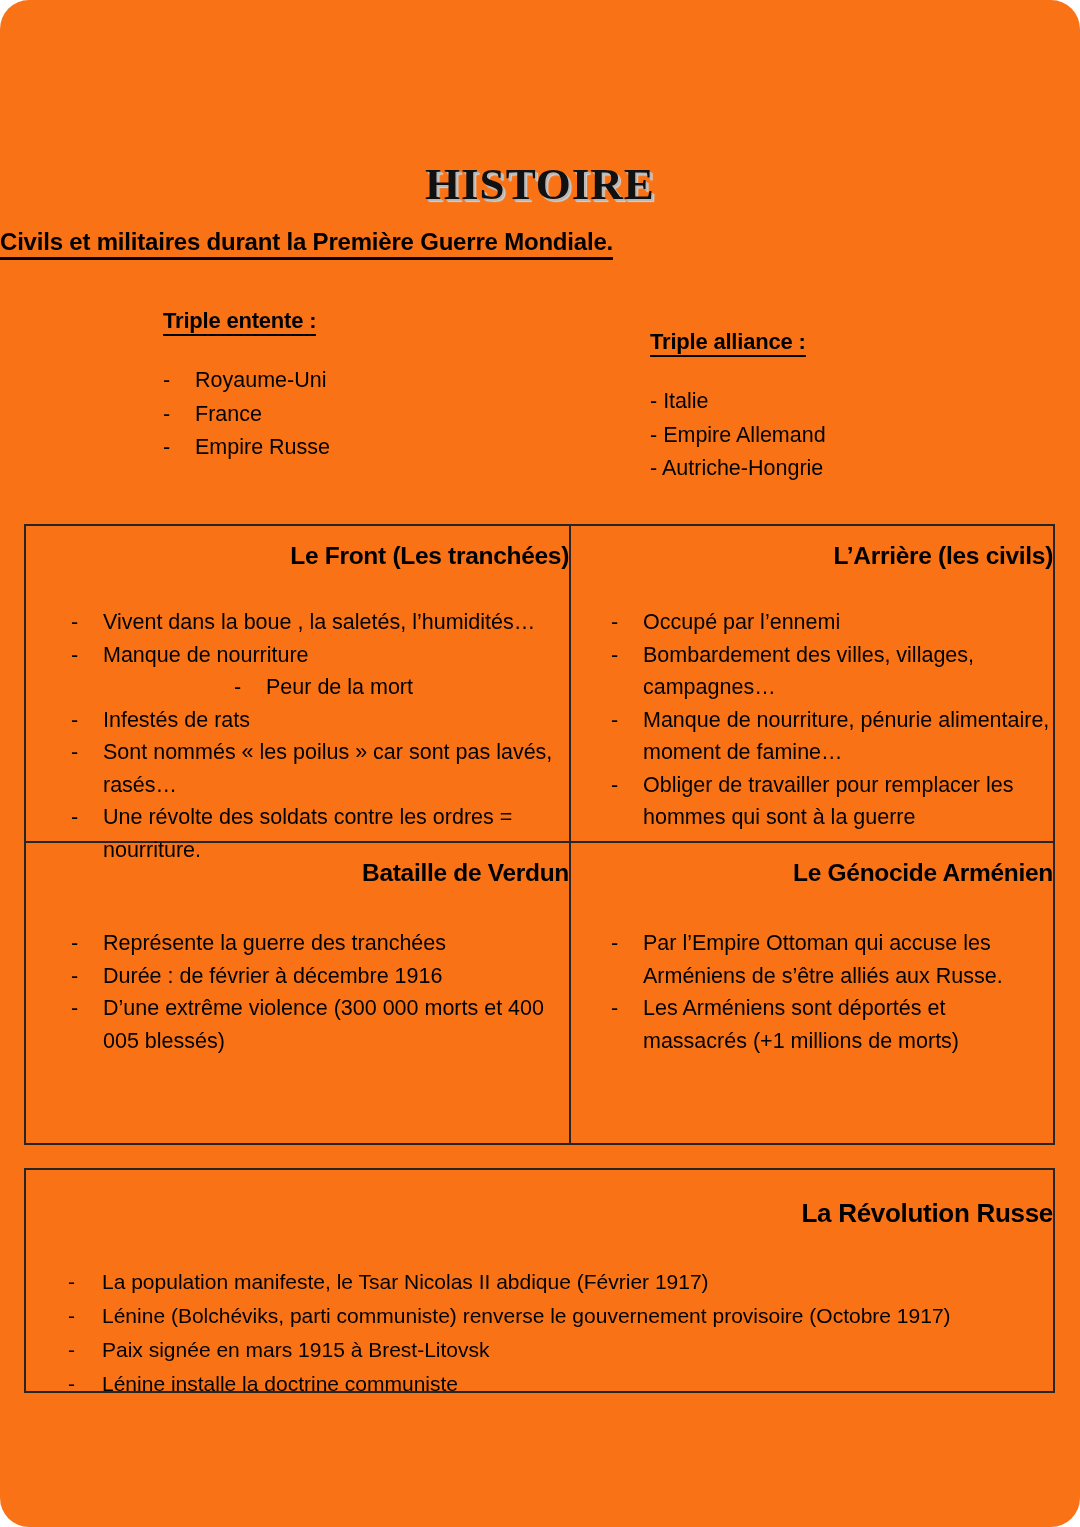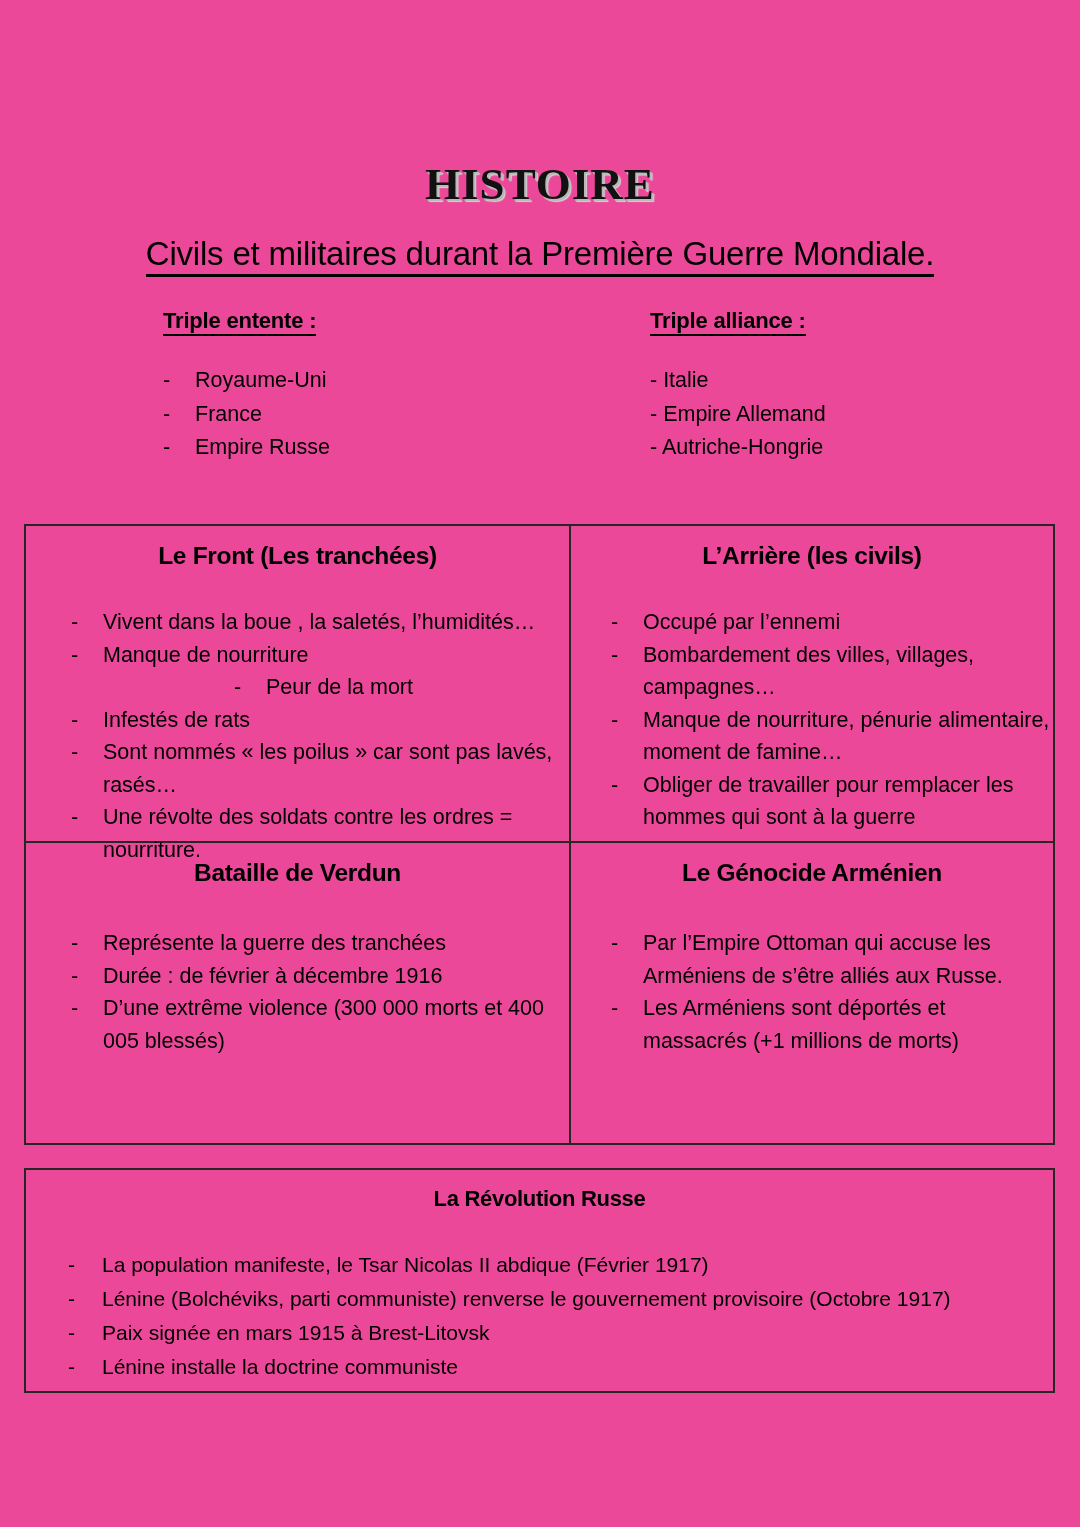--- a/index.html
+++ b/index.html
@@ -13,21 +13,22 @@
     height: 1527px;
     position: relative;
     font-family: "Liberation Sans", "DejaVu Sans", sans-serif;
     color: #000000;
     overflow: hidden;
   }
 
   .page {
     position: absolute;
     inset: 0;
-    background: #ec4899;
+    background: #f97316;
+    border-radius: 29px;
   }
 
   
   .doc-title {
     position: absolute;
     top: 132px;
     left: 0;
     width: 1080px;
     text-align: center;
     font-family: "Liberation Serif", "DejaVu Serif", serif;
@@ -37,23 +38,23 @@
     line-height: 1;
     color: #111111;
     text-shadow: 2px 2px 0 #b9b9b9, 3px 3px 1px #d4d4d4;
   }
 
   .doc-subtitle {
     position: absolute;
     top: 208px;
     left: 0;
     width: 1080px;
-    text-align: center;
-    font-size: 33px;
-    font-weight: 400;
+    text-align: left;
+    font-size: 24px;
+    font-weight: 700;
     letter-spacing: -0.2px;
     color: #000000;
   }
   .doc-subtitle span {
     border-bottom: 3px solid #000;
     padding-bottom: 2px;
   }
 
   
   .alliances {
@@ -61,21 +62,21 @@
     top: 308px;
     left: 0;
     width: 1036px;
     height: 170px;
   }
   .alli-col {
     position: absolute;
     top: 0;
   }
   .alli-col.left  { left: 163px; width: 430px; }
-  .alli-col.right { left: 650px; width: 420px; }
+  .alli-col.right { left: 650px; width: 420px; margin-top: 21px; }
 
   .alli-head {
     font-size: 22px;
     font-weight: 700;
     letter-spacing: -0.2px;
     margin: 0 0 30px 0;
     display: inline-block;
   }
   .alli-head span {
     border-bottom: 2.5px solid #000;
@@ -113,21 +114,21 @@
   .cell {
     box-sizing: border-box;
     padding: 10px 0 0 0;
     overflow: visible;
     position: relative;
   }
   .cell.col-left  { width: 545px; border-right: 2px solid #262626; }
   .cell.col-right { width: 482px; }
 
   .cell-head {
-    text-align: center;
+    text-align: right;
     font-size: 24.5px;
     font-weight: 700;
     letter-spacing: -0.3px;
     margin: 6px 0 0 0;
   }
 
   .bullets {
     list-style: none;
     margin: 0;
     padding: 0;
@@ -173,22 +174,22 @@
     position: absolute;
     left: 24px;
     top: 1168px;
     width: 1031px;
     height: 225px;
     border: 2px solid #262626;
     box-sizing: border-box;
     padding-top: 10px;
   }
   .revolution .cell-head {
-    font-size: 22px;
-    margin-top: 6px;
+    font-size: 26px;
+    margin-top: 18px;
   }
   .revolution .bullets {
     margin-top: 36px;
     padding-left: 42px;
   }
   .revolution .bullets li {
     padding-left: 34px;
     font-size: 21px;
     line-height: 34px;
     white-space: nowrap;

